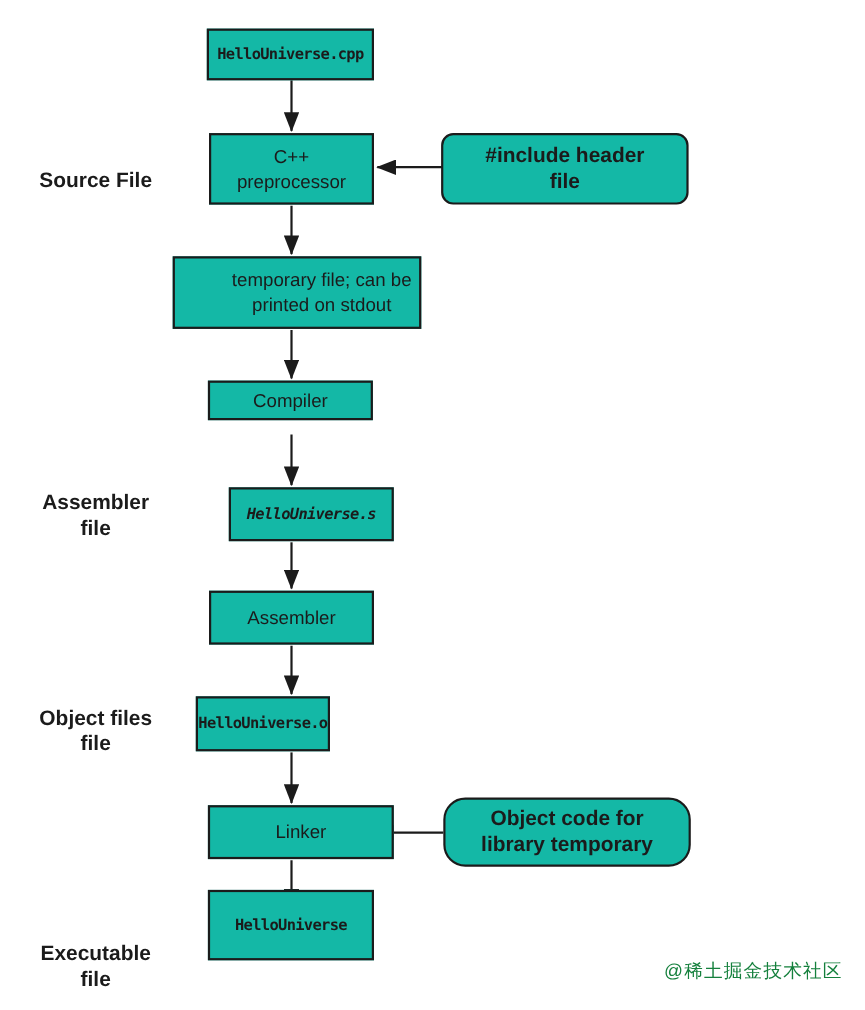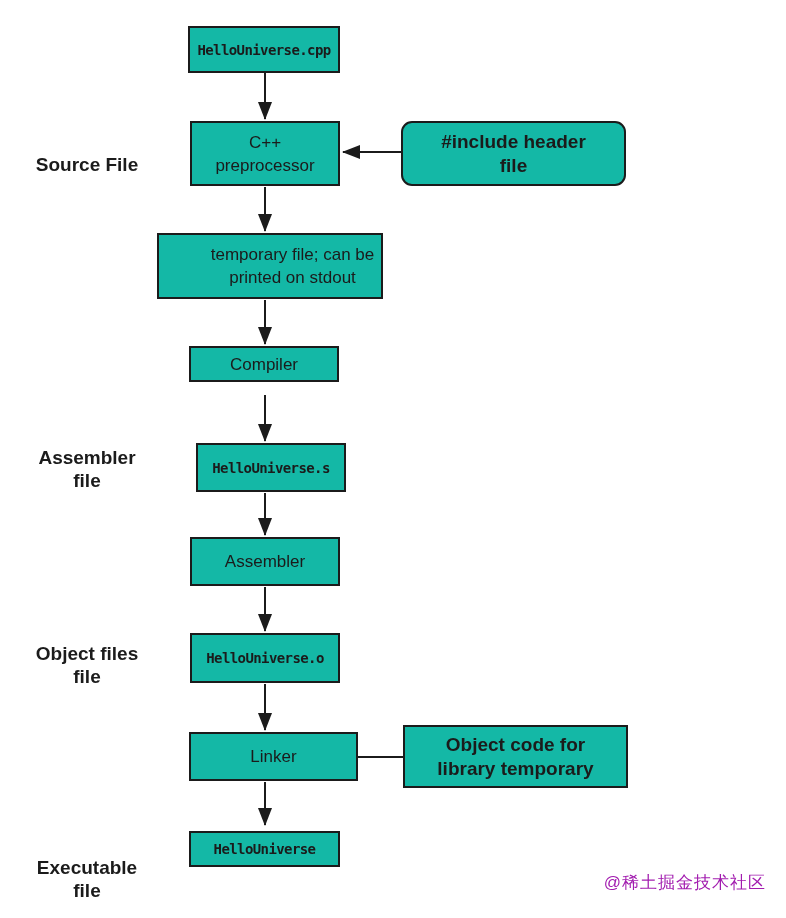--- a/index.html
+++ b/index.html
@@ -39,35 +39,35 @@
     width:150px; left:12px;
     text-align:center;
     font-weight:bold; font-size:19px; line-height:23px;
   }
   
   #n-source-cpp   { left:188px; top:26px;  width:152px; height:47px; }
   #n-preproc      { left:190px; top:121px; width:150px; height:65px; }
   #c-include      { left:401px; top:121px; width:225px; height:65px;border-radius:11px; }
   #n-temp         { left:157px; top:233px; width:226px; height:66px;padding-left:45px; }
   #n-compiler     { left:189px; top:346px; width:150px; height:36px; }
-  #n-hello-s      { left:196px; top:443px; width:150px; height:49px; }
+  #n-hello-s      { left:208px; top:443px; width:150px; height:49px;font-style:italic; }
   #n-assembler    { left:190px; top:537px; width:150px; height:49px; }
-  #n-hello-o      { left:190px; top:633px; width:150px; height:50px; }
+  #n-hello-o      { left:178px; top:633px; width:122px; height:50px; }
   #n-linker       { left:189px; top:732px; width:169px; height:49px; }
-  #c-objlib       { left:403px; top:725px; width:225px; height:63px; }
-  #n-executable   { left:189px; top:831px; width:151px; height:36px; }
+  #c-objlib       { left:403px; top:725px; width:225px; height:63px;border-radius:20px; }
+  #n-executable   { left:189px; top:809px; width:151px; height:64px; }
   #l-source       { top:106px;margin-top:47px;  }
   #l-assembler    { top:446px; }
   #l-objcode      { top:642px; }
   #l-exec         { top:840px;margin-top:16px; }
   .watermark {
     position:absolute;
     right:20px; top:871px;
     font-size:17px;
-    color:#a21caf;
+    color:#15803d;
     letter-spacing:1px;
   }
 </style>
 </head>
 <body>
 
 <div class="stage">
 
   <svg class="arrows" viewBox="0 0 786 918">
     <defs>

